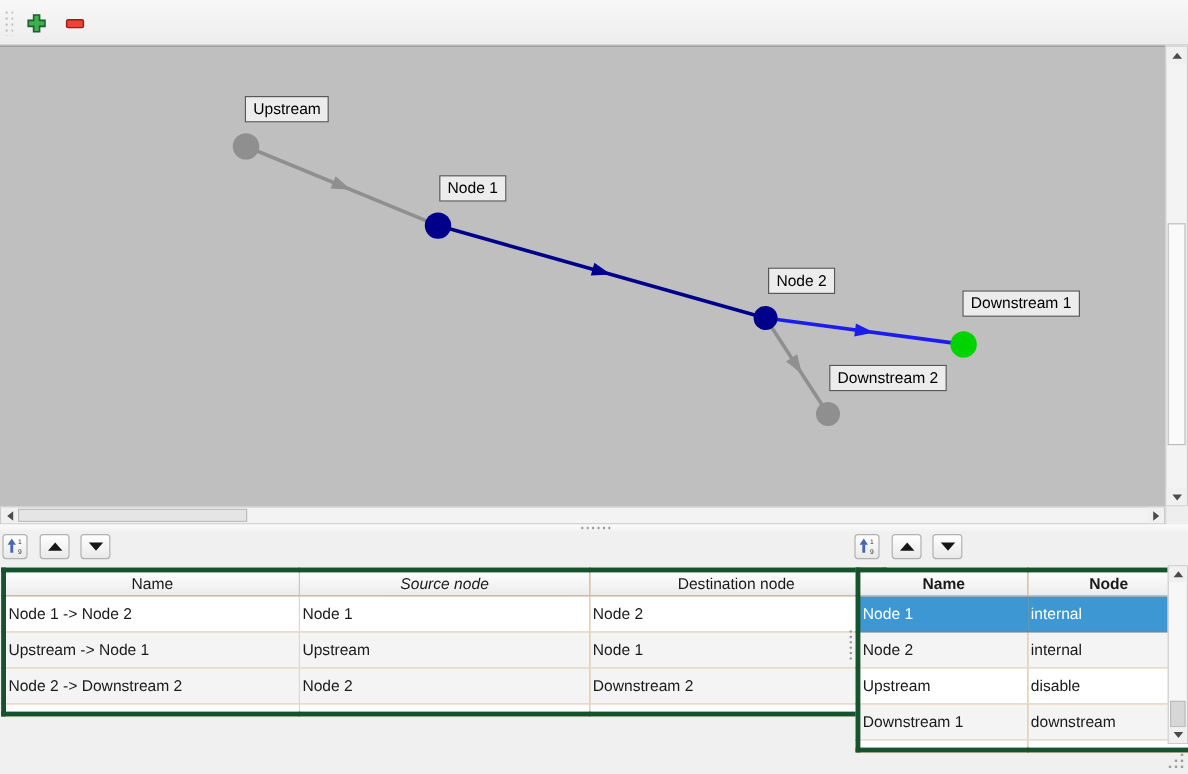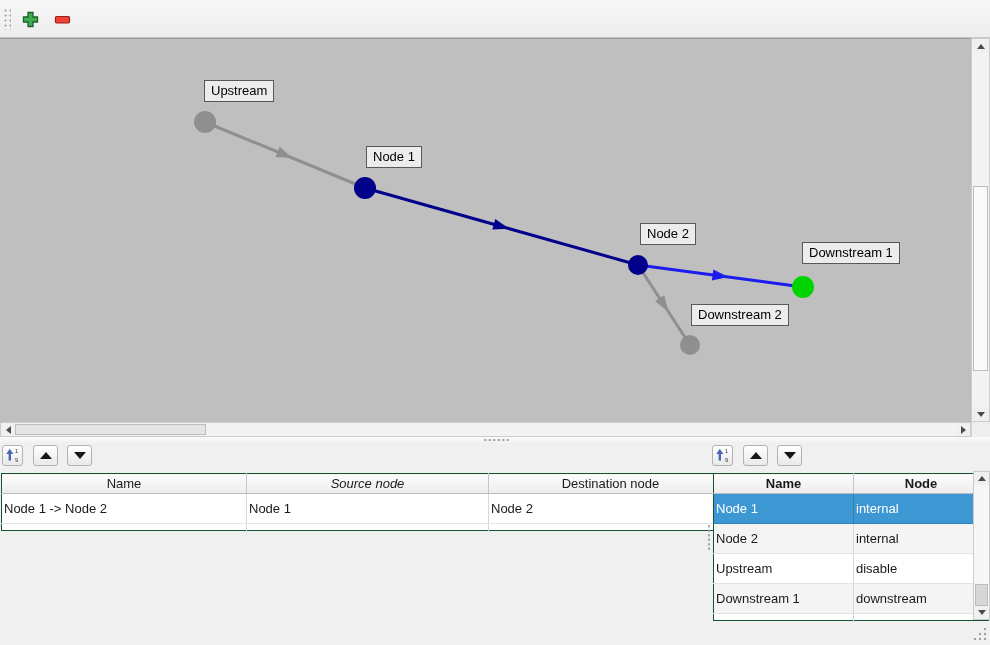--- a/index.html
+++ b/index.html
@@ -55,21 +55,21 @@
   .v-splitter .dots{position:absolute;left:1px;top:51px;width:2px;height:26px;
     background-image:radial-gradient(circle,#969696 0.9px,transparent 1.2px);background-size:2px 4.5px;}
   
   .panel-btn{position:absolute;top:445px;height:21px;box-sizing:border-box;
     border:1px solid #b2b2b2;border-radius:3px;background:linear-gradient(#ffffff,#e9e9e9);
     display:flex;align-items:center;justify-content:center;}
   .tri-lg-up{width:0;height:0;border-left:6px solid transparent;border-right:6px solid transparent;border-bottom:7px solid #161616;}
   .tri-lg-down{width:0;height:0;border-left:6px solid transparent;border-right:6px solid transparent;border-top:7px solid #161616;}
   
   table.data-table{position:absolute;border-collapse:collapse;table-layout:fixed;
-    background:#fdba74;border:1px solid #14532d;}
+    background:#fdba74;border:4px solid #14532d;}
   table.data-table th{height:19px;padding:0 4px;font-weight:normal;text-align:center;
     background:linear-gradient(#fdfdfd,#ececec);
     border-right:1px solid #c7c7c7;border-bottom:1px solid #bcbcbc;
     overflow:hidden;white-space:nowrap;}
   table.data-table th:last-child{border-right:none;}
   table.data-table td{height:29px;padding:0 2px;border-right:1px solid #d8d8d8;
     border-bottom:1px solid #e3e3e3;overflow:hidden;white-space:nowrap;background:#ffffff;}
   table.data-table td:last-child{border-right:none;}
   table.data-table tr.alt td{background:#f4f4f4;}
   table.data-table tr.selected td{background:#3d97d3;color:#ffffff;border-right-color:#2e82bd;border-bottom-color:#2e82bd;}
@@ -168,20 +168,30 @@
         <th style="width: 233px; font-style: italic;">Source node</th>
         <th style="width: 235px;">Destination node</th>
       </tr>
     </thead>
     <tbody>
       <tr>
         <td>Node 1 -&gt; Node 2</td>
         <td>Node 1</td>
         <td>Node 2</td>
       </tr>
+      <tr class="alt">
+        <td>Upstream -&gt; Node 1</td>
+        <td>Upstream</td>
+        <td>Node 1</td>
+      </tr>
+      <tr class="alt">
+        <td>Node 2 -&gt; Downstream 2</td>
+        <td>Node 2</td>
+        <td>Downstream 2</td>
+      </tr>
       <tr class="filler">
         <td></td>
         <td></td>
         <td></td>
       </tr>
     </tbody>
   </table>
 
 <div class="v-splitter">
   <div class="dots"></div>

